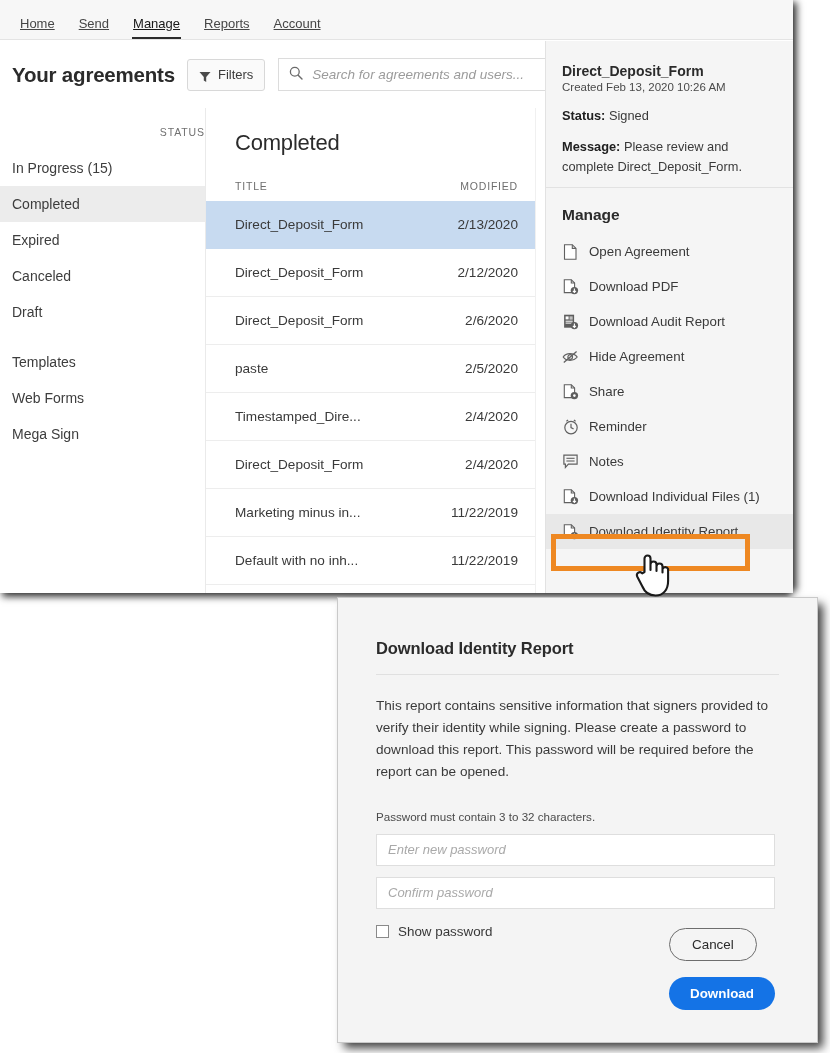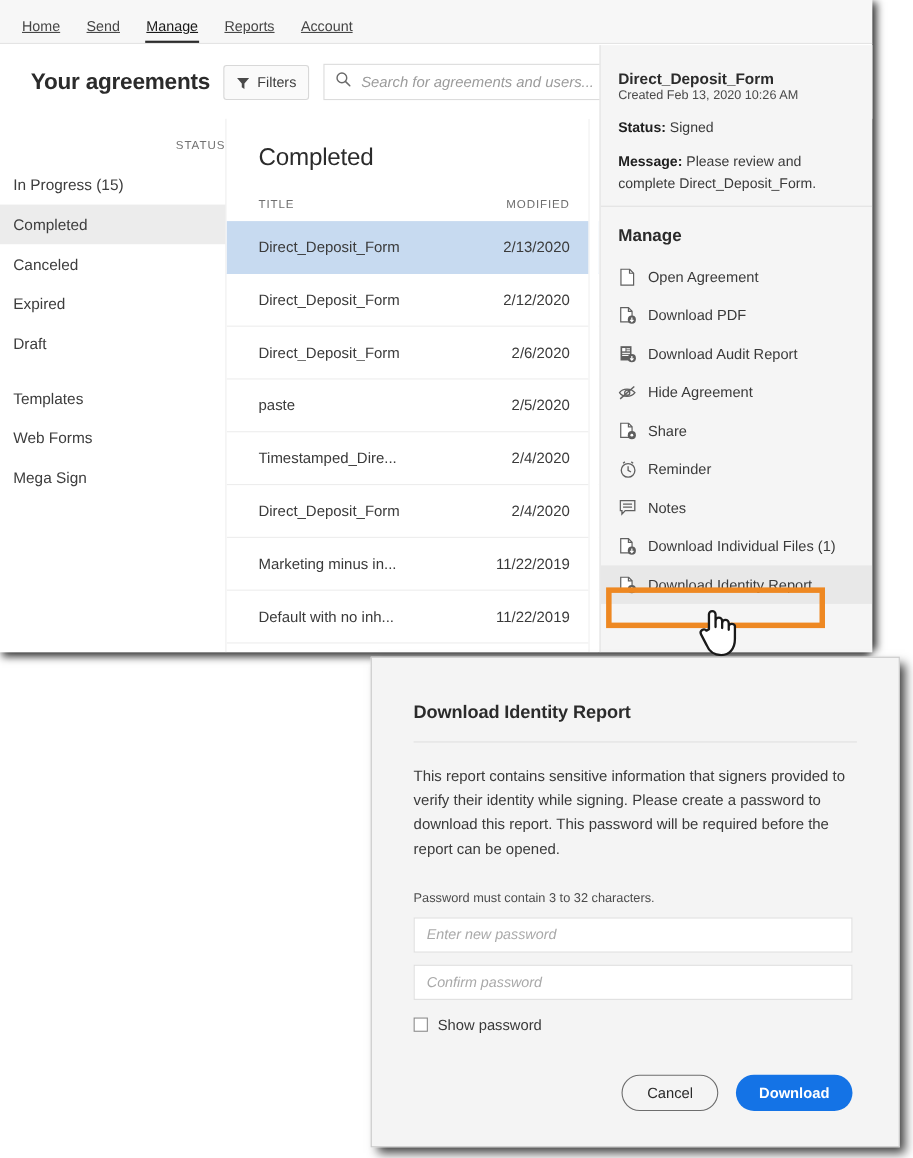--- a/index.html
+++ b/index.html
@@ -50,21 +50,21 @@
   .nav-item.active { color: #181818; }
   .nav-item.active::after {
     content: "";
     position: absolute;
     left: 11px; right: 11px; bottom: 0;
     height: 2px; background: #2c2c2c;
   }
 
   
   #header-bar {
-    position: absolute; left: 16px; top: 41px;
+    position: absolute; left: 0; top: 41px;
     width: 793px; height: 67px;
     background: #ffffff;
     display: flex; align-items: center;
     padding-left: 12px;
   }
   #page-title {
     font-size: 20.5px;
     font-weight: 700;
     color: #2b2b2b;
     letter-spacing: -0.2px;
@@ -295,21 +295,21 @@
   }
   #show-pw-box {
     width: 13px; height: 13px;
     border: 1px solid #8a8a8a;
     background: #ffffff;
   }
   #show-pw-label { font-size: 13.4px; color: #383838; }
   #modal-footer {
     position: absolute;
     right: 42px; bottom: 32px;
-    display: flex; align-items: center; gap: 16px;
+    display: flex; align-items: flex-start; gap: 16px; flex-direction: column;
   }
   #cancel-button {
     height: 33px; padding: 0 22px;
     border: 1px solid #6d6d6d;
     border-radius: 17px;
     background: transparent;
     font-size: 13.4px; color: #2b2b2b;
     display: flex; align-items: center; justify-content: center;
     cursor: pointer;
     font-family: inherit;
@@ -361,22 +361,22 @@
         </span>
         <span class="ph">Search for agreements and users...</span>
       </div>
     </div>
 
     <div id="sidebar">
       <div class="section-label">STATUS</div>
 
       <div class="side-item">In Progress (15)</div>
       <div class="side-item selected">Completed</div>
+      <div class="side-item">Expired</div>
       <div class="side-item">Canceled</div>
-      <div class="side-item">Expired</div>
       <div class="side-item">Draft</div>
 
       <div class="side-gap"></div>
 
       <div class="side-item">Templates</div>
       <div class="side-item">Web Forms</div>
       <div class="side-item">Mega Sign</div>
     </div>
 
     <div id="list-pane">

